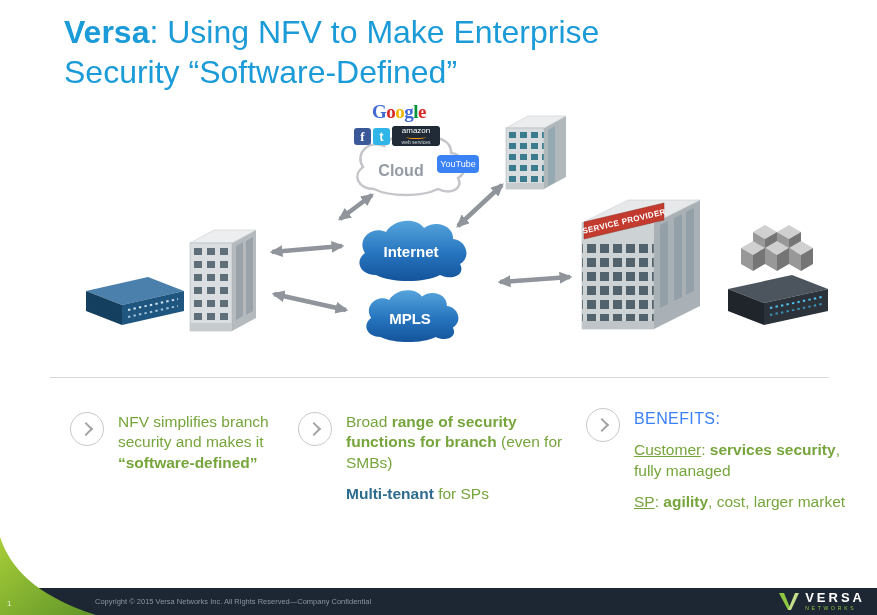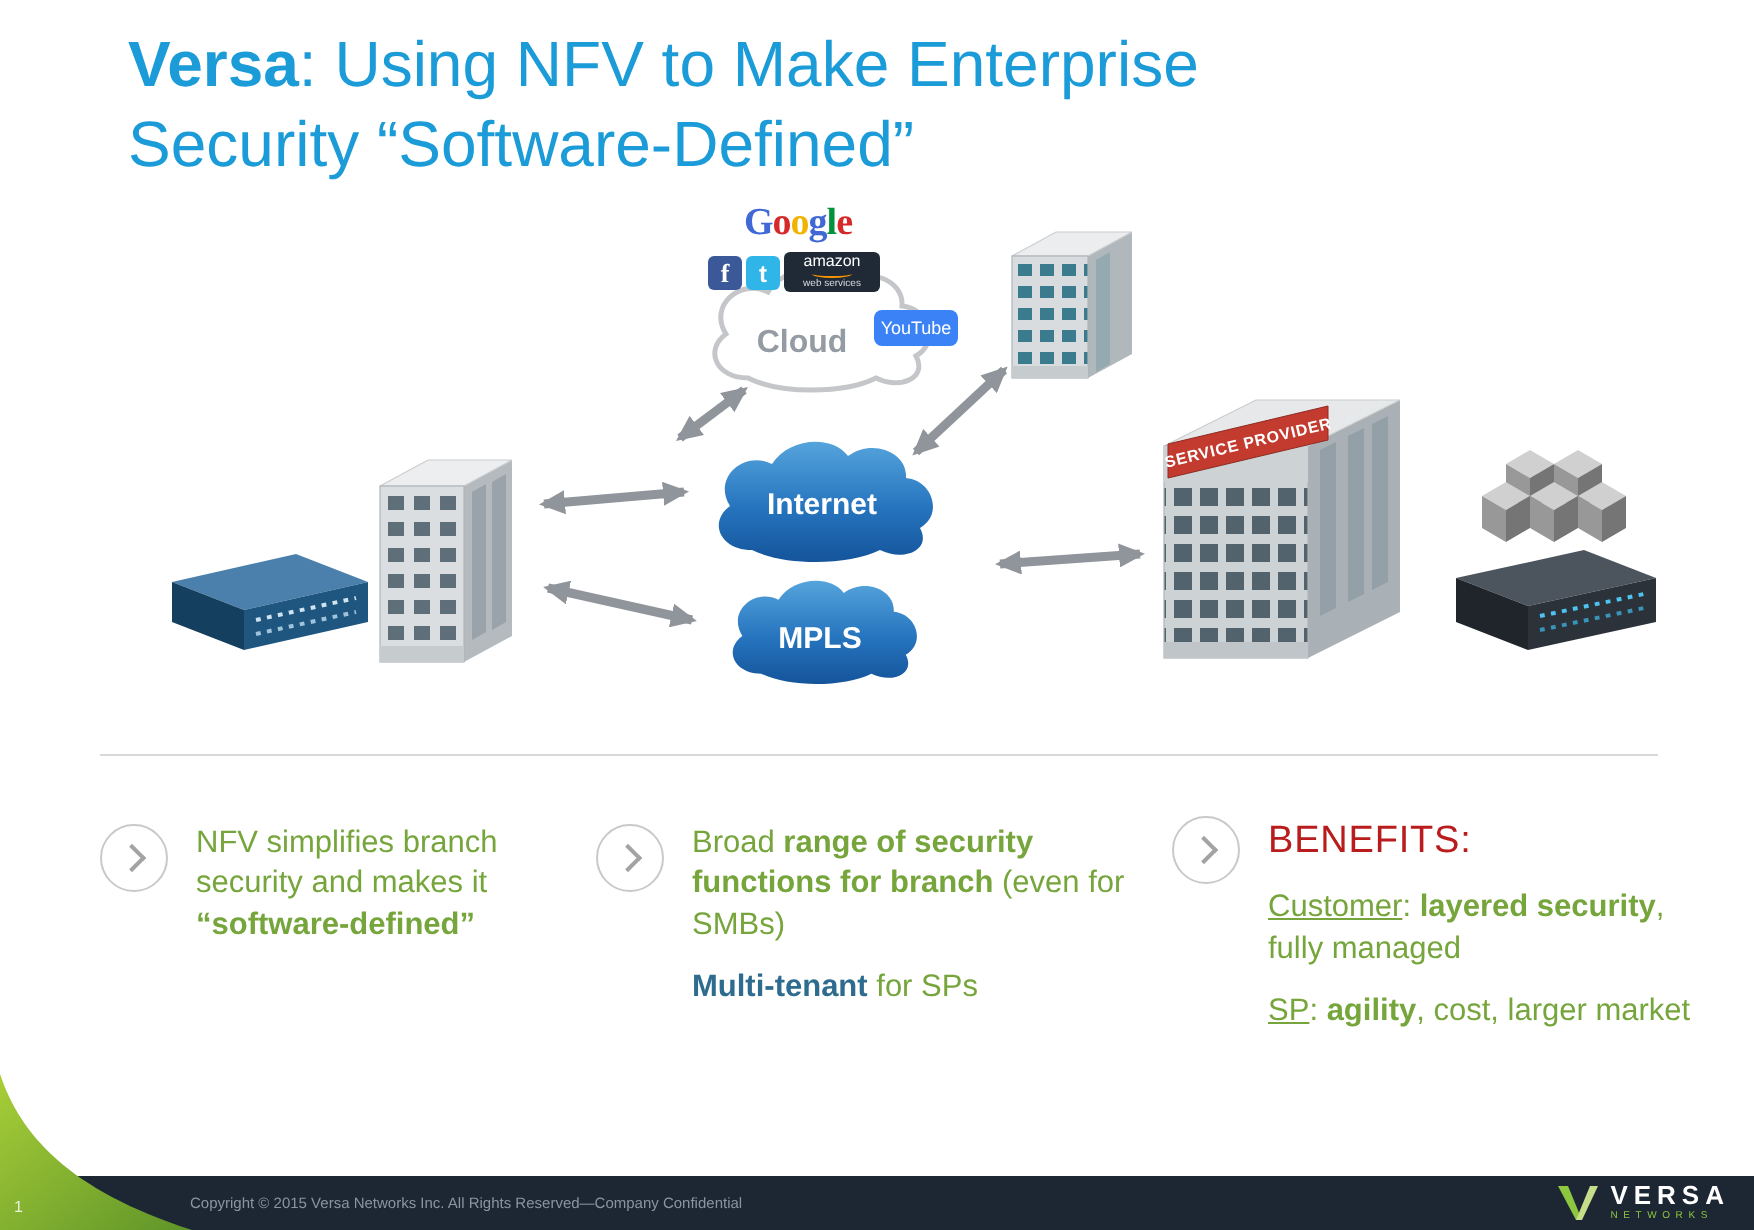--- a/index.html
+++ b/index.html
@@ -38,33 +38,33 @@
   .aws-l2{font-size:5px;color:#D8DCE0;margin-top:1px;}
   .brand-yt{left:437px;top:139px;width:42px;height:18px;background:#3b82f6;
             font-size:9px;font-weight:400;border-radius:4px;margin-top:16px;}
 
   
   .divider{position:absolute;left:50px;right:48px;top:377px;border:none;
            border-top:1px solid #D9D9D9;margin:0;}
 
   
   .bullet{position:absolute;display:flex;gap:14px;}
-  .b1{left:50px;top:412px;width:236px;}
+  .b1{left:70px;top:412px;width:236px;}
   .b2{left:298px;top:412px;width:266px;justify-content:center;}
   .b3{left:586px;top:408px;width:278px;}
   .chev-circle{width:32px;height:32px;border:1px solid #C9C9C9;border-radius:50%;
                background:#fff;position:relative;flex:0 0 32px;}
   .chev-circle::after{content:"";position:absolute;left:10px;top:11px;width:8px;height:8px;
                border-top:2px solid #A3A3A3;border-right:2px solid #A3A3A3;
                transform:rotate(45deg);}
   .btext{font-size:15.5px;line-height:1.32;color:#76A53C;}
   .btext p{margin:0 0 11px 0;}
   .bold{font-weight:700;}
   .emph{color:#2E6C8F;font-weight:700;}
-  .heading{color:#b91c1c;font-size:19px;letter-spacing:.4px;}
+  .heading{color:#3b82f6;font-size:16px;letter-spacing:.4px;}
   .u{text-decoration:underline;}
 
   
   .footer-bar{position:absolute;left:0;bottom:0;width:877px;height:27px;background:#1C2733;}
   .swoosh{position:absolute;left:0;bottom:0;width:96px;height:78px;z-index:3;}
   .page-num{position:absolute;left:7px;bottom:7px;font-size:8px;color:#EAF2DC;z-index:4;}
   .copyright{position:absolute;left:95px;bottom:9px;font-size:7.5px;color:#8A95A0;z-index:4;}
   .versa-logo{position:absolute;right:12px;bottom:4px;display:flex;align-items:center;
               gap:5px;z-index:4;}
   .logo-text{display:flex;flex-direction:column;}
@@ -217,21 +217,21 @@
     <div class="btext">
       <p><span>Broad </span><span class="bold">range of security functions for branch</span><span> (even for SMBs)</span></p>
       <p><span class="emph">Multi-tenant</span><span> for SPs</span></p>
     </div>
   </div>
 
   <div class="bullet b3">
     <div class="chev-circle"></div>
     <div class="btext">
       <p class="heading">BENEFITS:</p>
-      <p><span class="u">Customer</span><span>: </span><span class="bold">layered security</span><span>, fully managed</span></p>
+      <p><span class="u">Customer</span><span>: </span><span class="bold">services security</span><span>, fully managed</span></p>
       <p><span class="u">SP</span><span>: </span><span class="bold">agility</span><span>, cost, larger market</span></p>
     </div>
   </div>
 
   <div class="footer-bar"></div>
 
   <svg class="swoosh" viewBox="0 0 96 78">
     <defs>
       <linearGradient id="gGreen" x1="0" y1="0" x2="1" y2="1">
         <stop offset="0" stop-color="#A8CE38"></stop>

